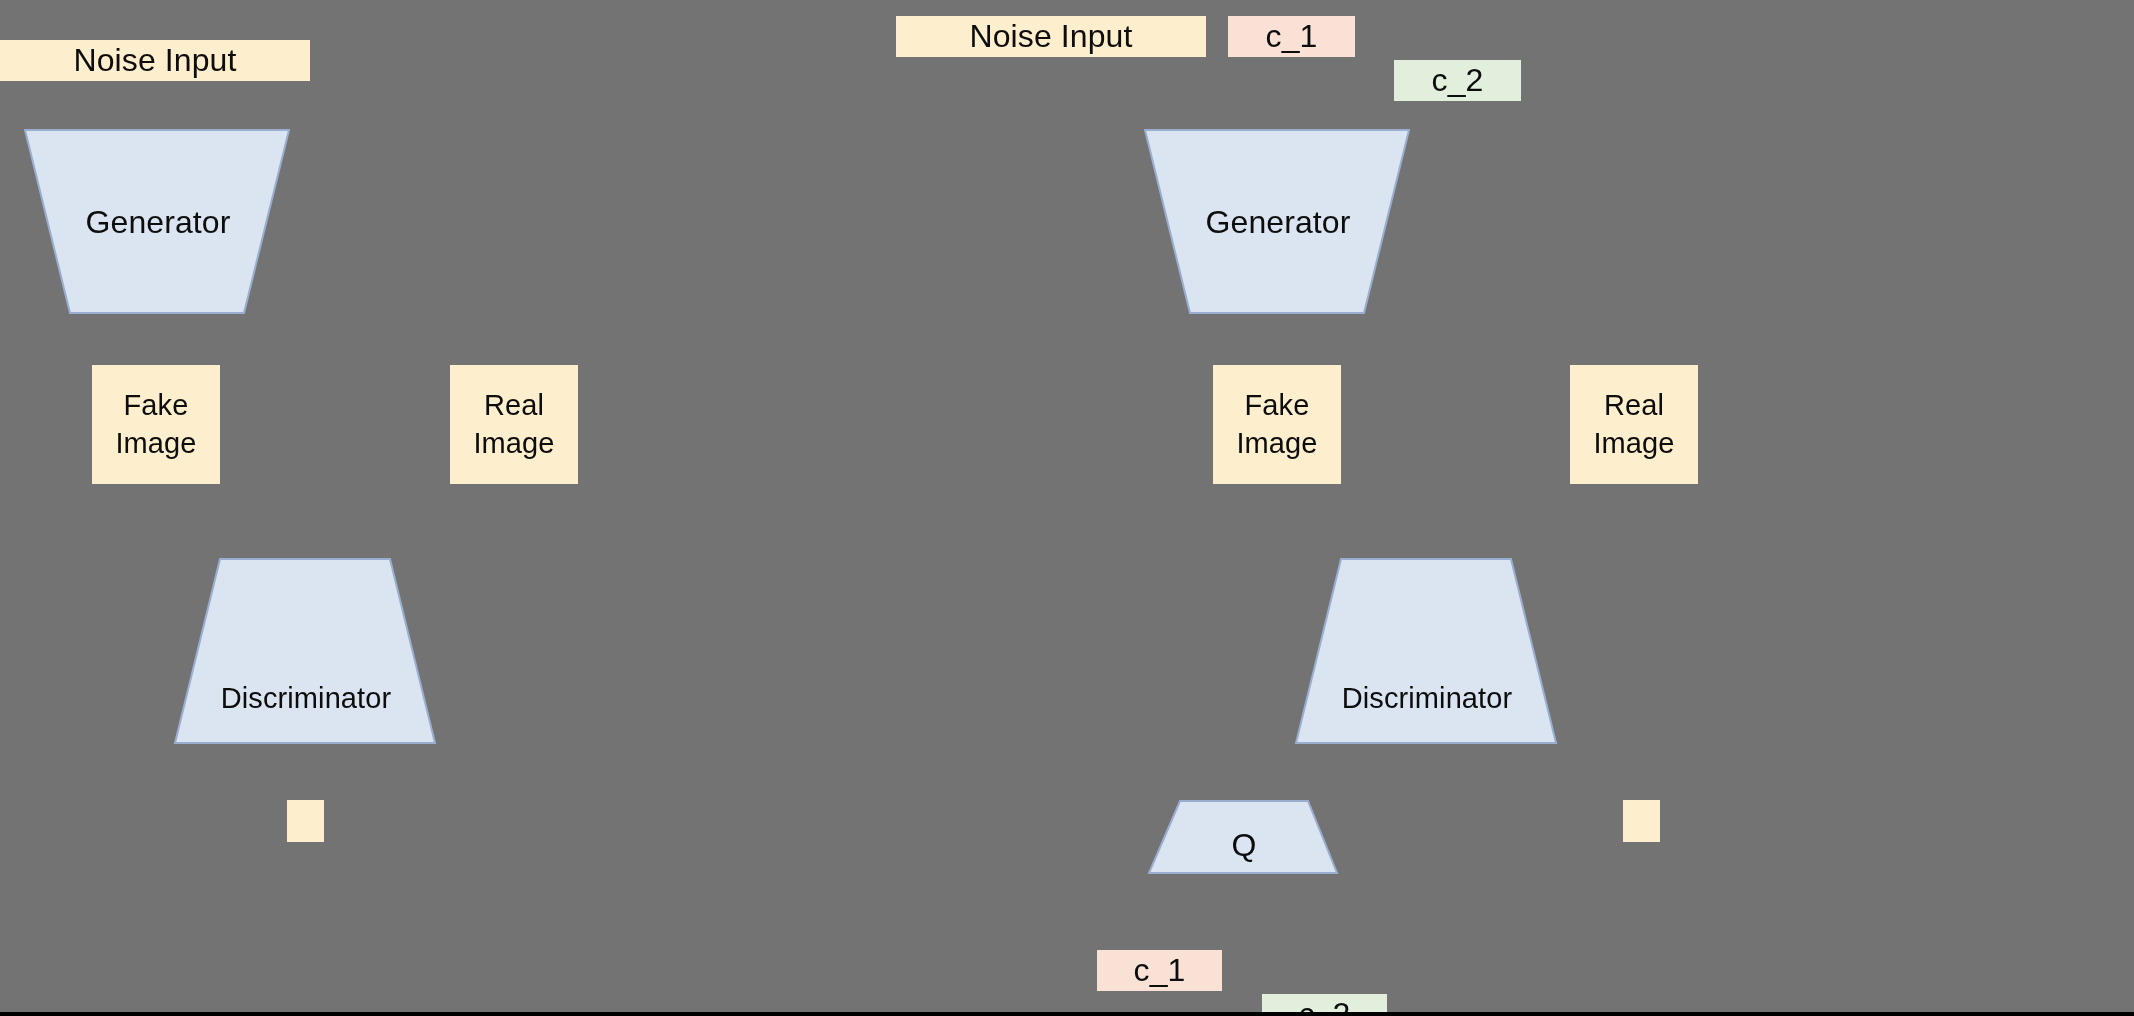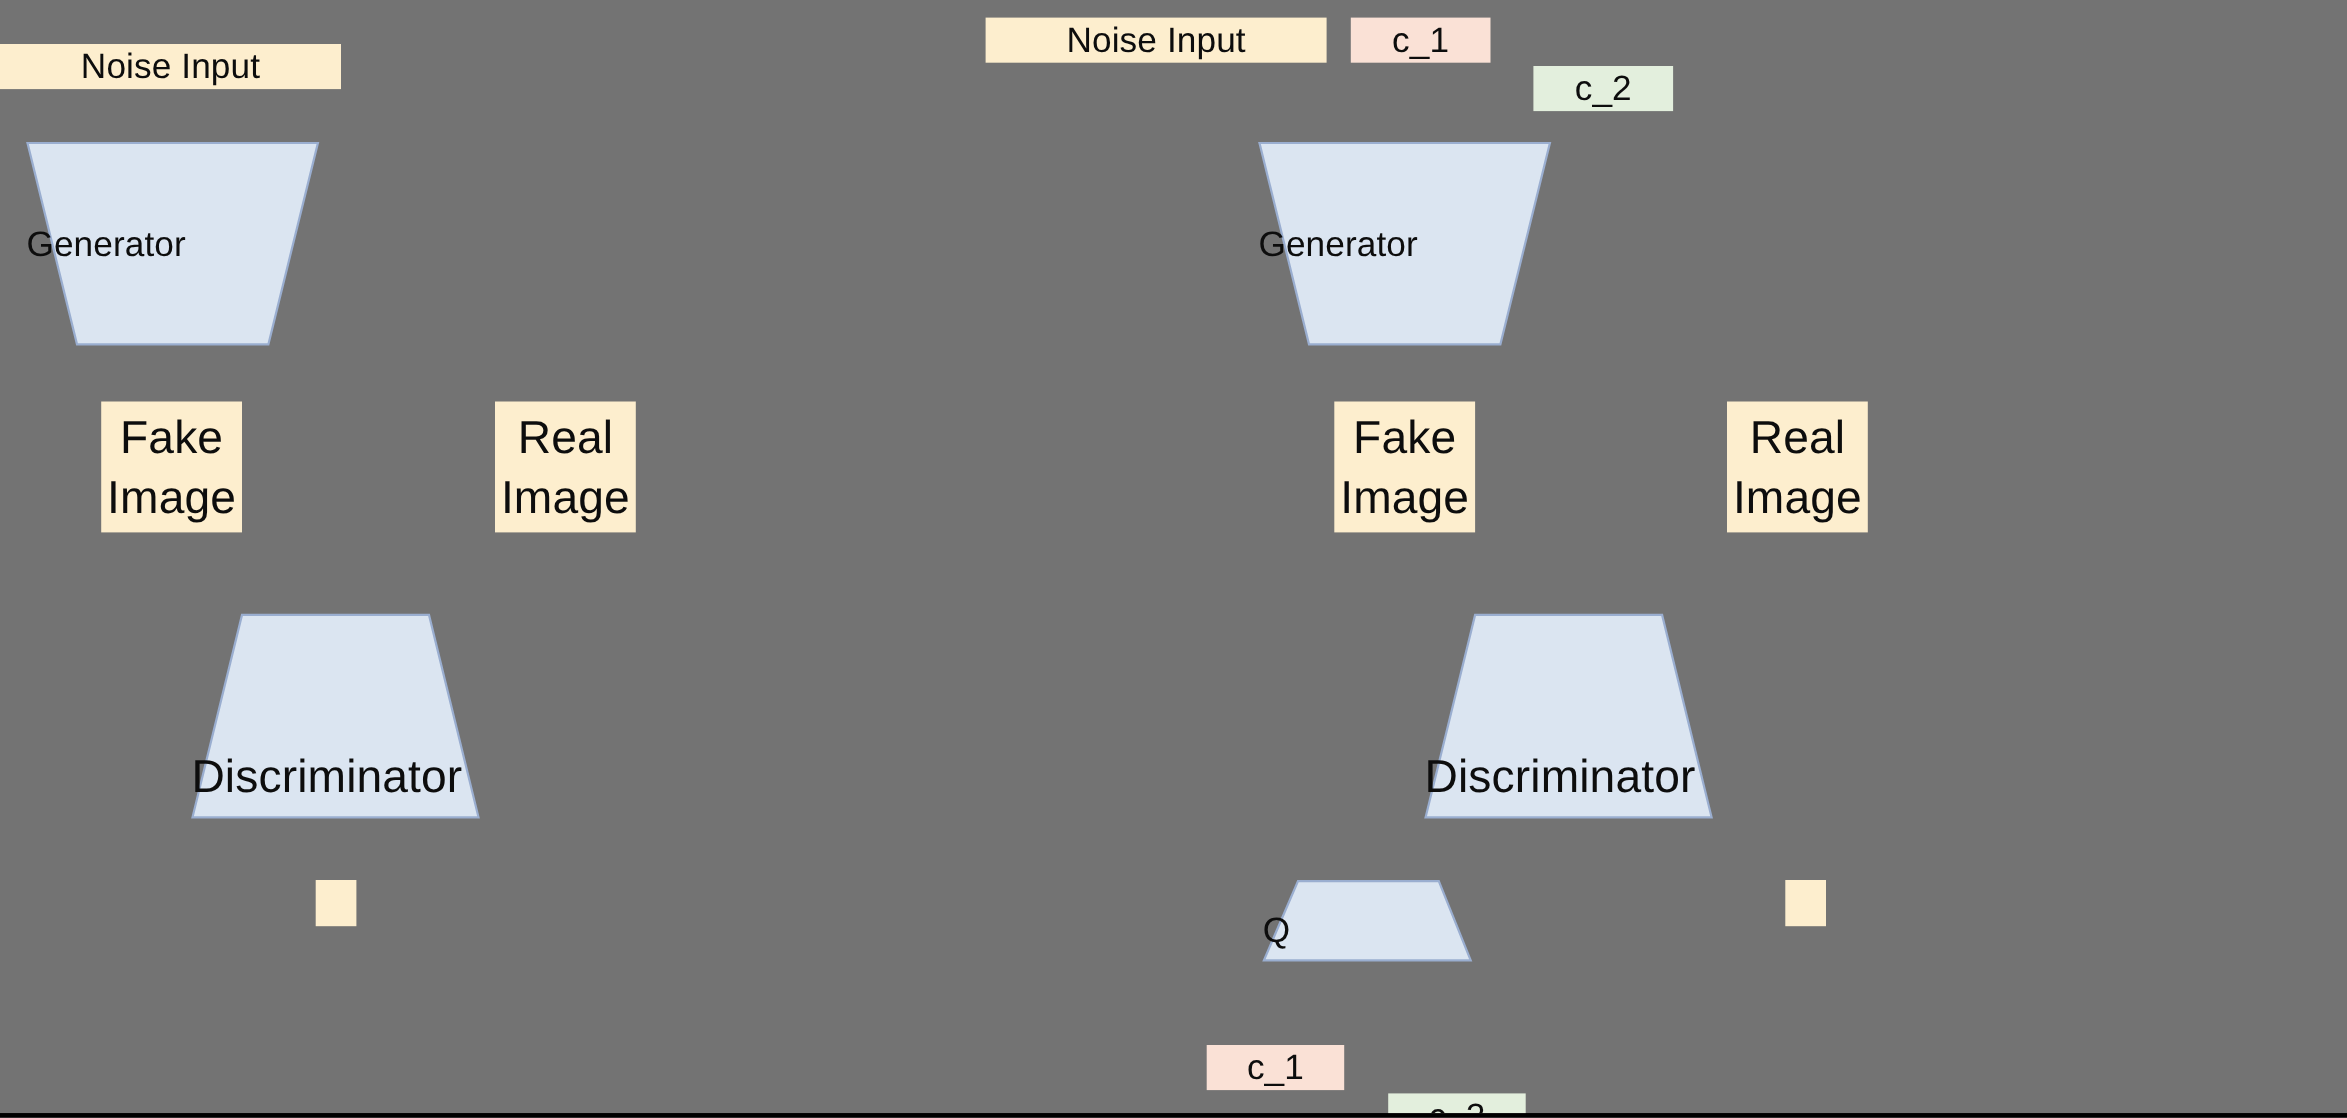--- a/index.html
+++ b/index.html
@@ -40,26 +40,27 @@
   }
   .trap svg {
     position: absolute;
     inset: 0;
     display: block;
   }
   .trap .trap-label {
     position: absolute;
     left: 2px;
     right: 0;
+    text-align: center;
     color: #0d0d0d;
     letter-spacing: 0.1px;
   }
 
   .fs-32 { font-size: 32px; }
-  .fs-31 { font-size: 42px; }
+  .fs-31 { font-size: 29px; }
   .fs-30 { font-size: 30px; }
 </style>
 </head>
 <body>
 
 <div id="canvas">
 
   <div class="node cream fs-32" style="left:0px; top:40px; width:310px; height:41px;">Noise Input</div>
 
   <div class="trap" style="left:22px; top:128px; width:270px; height:187px;">

